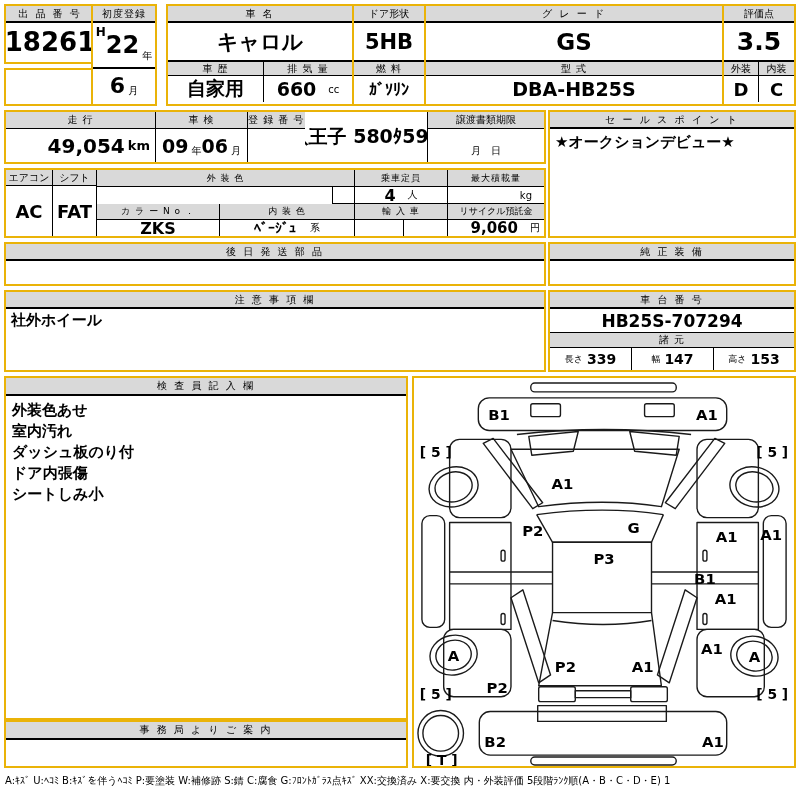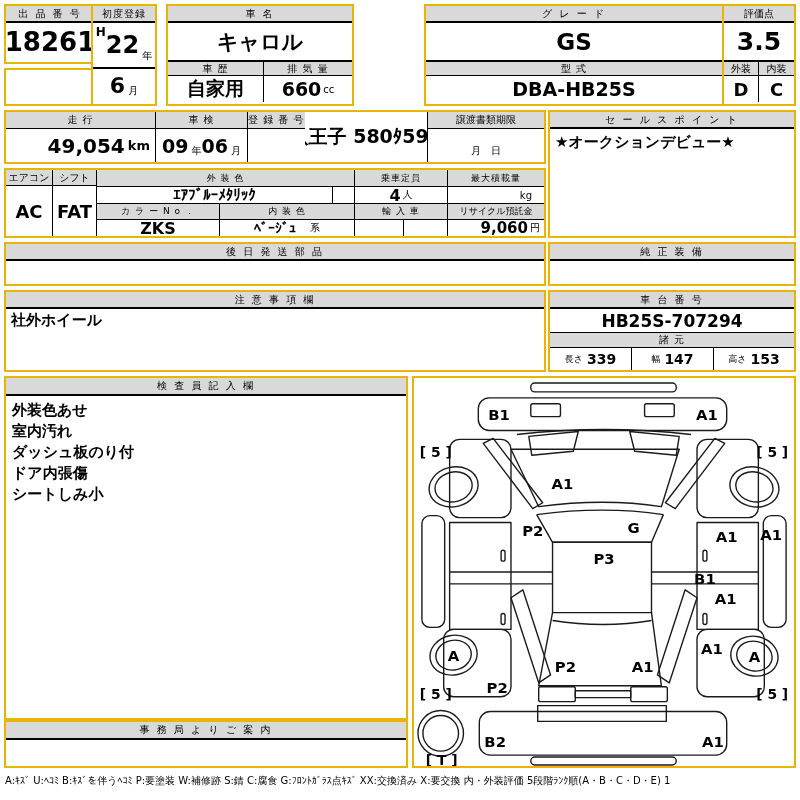--- a/index.html
+++ b/index.html
@@ -5,21 +5,21 @@
   *{margin:0;padding:0;box-sizing:border-box}
   html,body{width:800px;height:800px;background:#fff;color:#000;
     font-family:"DejaVu Sans","Liberation Sans",sans-serif;}
   #sheet{position:relative;width:800px;height:800px;background:#fff;overflow:hidden}
   .bx{position:absolute;border:2px solid #eab308;background:#fff}
   .hd{background:#d9d9d9;border-bottom:2px solid #000;display:flex;align-items:center;
       justify-content:center;font-size:10px;letter-spacing:2px;white-space:nowrap;overflow:hidden}
   .hd1{background:#d9d9d9;border-bottom:1px solid #000;display:flex;align-items:center;
       justify-content:center;font-size:10px;letter-spacing:1px;white-space:nowrap;overflow:hidden}
   .val{display:flex;align-items:center;justify-content:center;font-weight:bold;white-space:nowrap;overflow:hidden}
-  .unit{font-size:10px;font-weight:normal;margin-left:2px}
+  .unit{font-size:10px;font-weight:normal;margin-left:12px}
   .sup{font-size:12px;font-weight:bold;align-self:flex-start;margin-top:2px}
   .sub{font-size:10px;font-weight:normal;align-self:flex-end;margin-bottom:4px;margin-left:3px}
   .row{display:flex}
   .cc{position:absolute;display:flex;align-items:center;justify-content:center;
       border-left:1px solid #000;border-bottom:1px solid #000;overflow:hidden;white-space:nowrap}
   .cc.first{border-left:none}
   .cc.g{background:#d9d9d9;font-size:9px;letter-spacing:1px;font-weight:normal}
   .cc.v{font-weight:bold}
   .notes{padding:4px 6px;font-size:15px;font-weight:bold;line-height:21px;white-space:pre-line}
   .legend{position:absolute;font-size:10px;white-space:nowrap;letter-spacing:0}
@@ -59,20 +59,26 @@
     </div>
     <div class="row" style="height:26px">
       <div class="val" style="width:96px;border-right:1px solid #000;font-size:19px">自家用</div>
       <div class="val" style="flex:1;font-size:19px">
         <span>660</span>
           <span class="unit">cc</span>
       </div>
     </div>
   </div>
 
+  <div class="bx" style="left:352px;top:4px;width:74px;height:102px">
+    <div class="hd" style="height:17px;letter-spacing:0">ドア形状</div>
+    <div class="val" style="height:37px;font-size:21px">5HB</div>
+    <div class="hd1" style="height:16px;border-top:2px solid #000">燃 料</div>
+    <div class="val" style="height:26px;font-size:16px">ｶﾞｿﾘﾝ</div>
+  </div>
 
   <div class="bx" style="left:424px;top:4px;width:300px;height:102px">
     <div class="hd" style="height:17px">グ レ ー ド</div>
     <div class="val" style="height:37px;font-size:23px">GS</div>
     <div class="hd1" style="height:16px;border-top:2px solid #000">型 式</div>
     <div class="val" style="height:26px;font-size:19px">DBA-HB25S</div>
   </div>
 
   <div class="bx" style="left:722px;top:4px;width:74px;height:102px">
     <div class="hd" style="height:17px;letter-spacing:0">評価点</div>
@@ -126,21 +132,20 @@
     </div>
     <div style="width:44px;border-right:1px solid #000;display:flex;flex-direction:column">
       <div class="hd1" style="height:16px;letter-spacing:0">シフト</div>
       <div class="val" style="flex:1;font-size:18px">FAT</div>
     </div>
     <div style="flex:1;position:relative">
       <div class="cc g first" style="left:0;top:0;width:257px;height:17px">外 装 色</div>
       <div class="cc g" style="left:257px;top:0;width:93px;height:17px">乗車定員</div>
       <div class="cc g" style="left:350px;top:0;width:97px;height:17px">最大積載量</div>
 
-      <div class="cc v first" style="left:0;top:17px;width:235px;height:17px;font-size:15px">ｴｱﾌﾞﾙｰﾒﾀﾘｯｸ</div>
       <div class="cc" style="left:235px;top:17px;width:22px;height:17px"></div>
       <div class="cc v" style="left:257px;top:17px;width:93px;height:17px;font-size:16px">
         <span>4</span>
           <span class="unit">人</span>
       </div>
       <div class="cc" style="left:350px;top:17px;width:97px;height:17px;justify-content:flex-end;padding-right:12px;font-size:10px">kg</div>
 
       <div class="cc g first" style="left:0;top:34px;width:122px;height:16px">カ ラ ー N o ．</div>
       <div class="cc g" style="left:122px;top:34px;width:135px;height:16px">内 装 色</div>
       <div class="cc g" style="left:257px;top:34px;width:93px;height:16px">輸 入 車</div>

